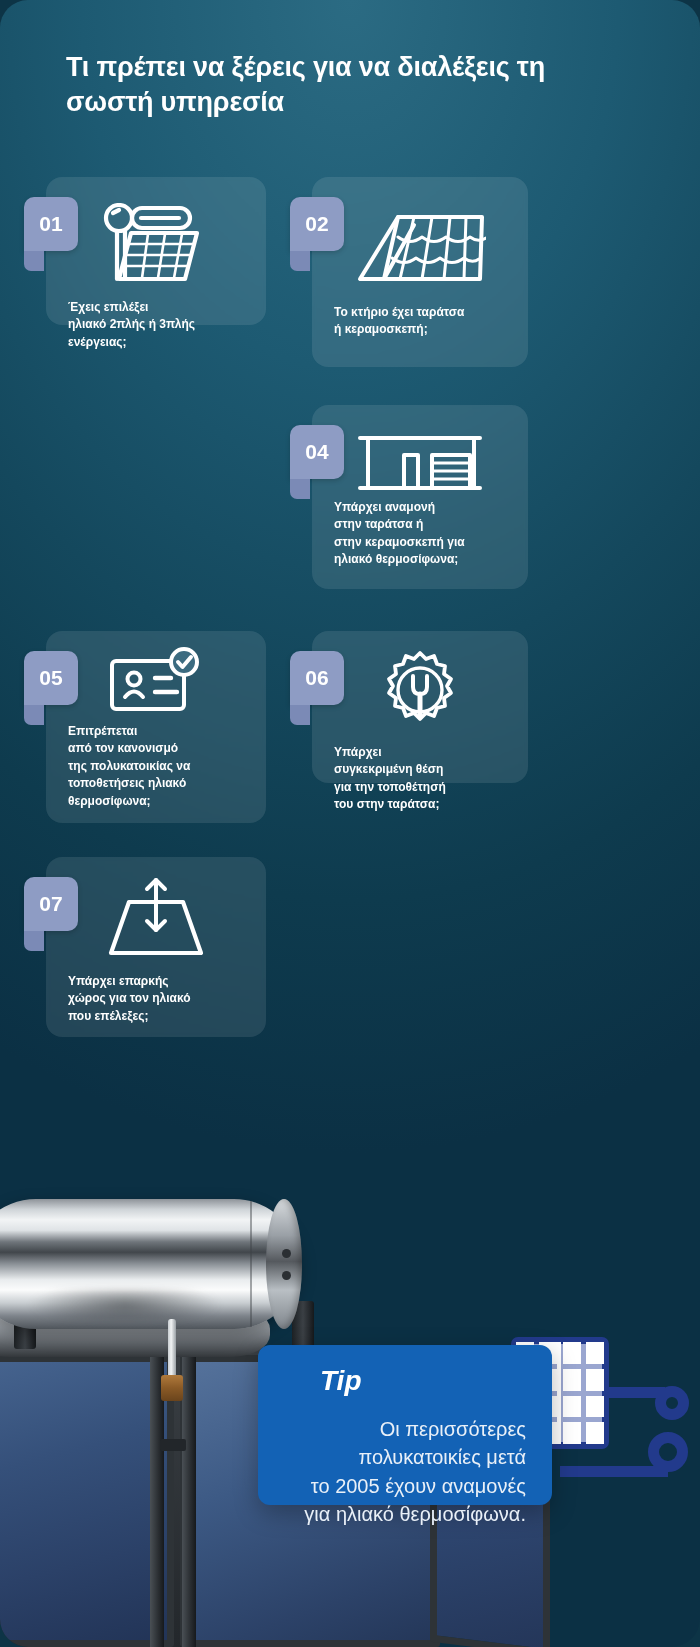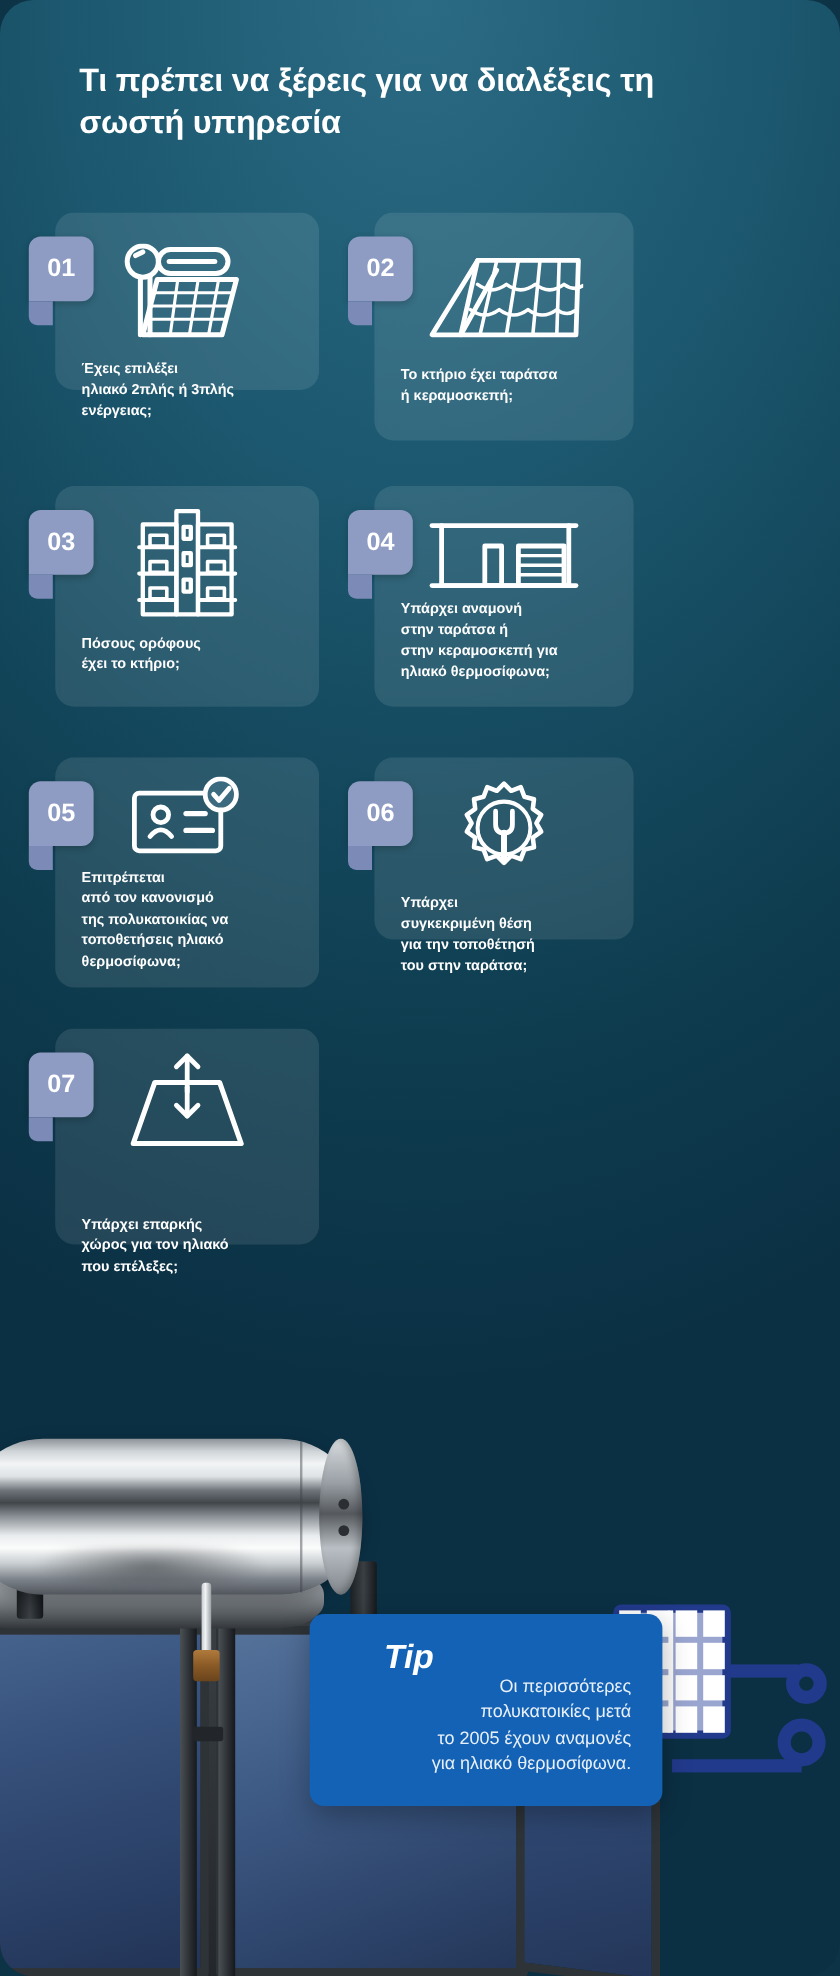--- a/index.html
+++ b/index.html
@@ -79,21 +79,21 @@
   #card-05 { left:46px;  top:466px; width:220px; height:192px; }
   #card-05 .card-icon { top:14px; height:70px; }
   #card-05 .card-text { top:92px; }
 
   #card-06 { left:312px; top:466px; width:216px; height:152px; }
   #card-06 .card-icon { top:18px; height:82px; }
   #card-06 .card-text { top:113px; }
 
   #card-07 { left:46px;  top:692px; width:220px; height:180px; }
   #card-07 .card-icon { top:18px; height:84px; }
-  #card-07 .card-text { top:116px;margin-top:39px; }
+  #card-07 .card-text { top:116px; }
 
   
   #photo { position:absolute; left:0; bottom:0; width:700px; height:560px; }
 
   .tank {
     position:absolute; left:-30px; top:112px; width:330px; height:130px;
     border-radius:66px/65px;
     background:linear-gradient(180deg,
       #8e9399 0%, #cfd4d8 8%, #f2f4f5 16%, #dfe3e6 24%,
       #6f757b 33%, #41464b 41%, #8b9197 50%,
@@ -180,24 +180,24 @@
   
   #tip {
     position:absolute; left:258px; top:1345px; width:294px; height:160px;
     background:#1362b5; border-radius:12px;
     box-shadow:0 8px 24px rgba(0,0,0,0.28);
     padding:22px 26px 18px 26px;
     text-align:right;
   }
   #tip-title {
     color:#ffffff; font-size:28px; font-weight:bold; font-style:italic;
-    line-height:1.0; margin-bottom:0; text-align:left; padding-left:36px;
+    line-height:1.0; margin-bottom:20px; text-align:left; padding-left:36px;
   }
   #tip-body {
-    color:#e9f0f8; font-size:15px; line-height:1.42; white-space:pre-line;
+    color:#e9f0f8; font-size:20px; line-height:1.42; white-space:pre-line;
   }
 
   
   #panel-deco {
     position:absolute; left:511px; top:1337px; width:98px; height:112px;
   }
   #panel-deco .frame {
     position:absolute; inset:0; background:#9aa6d0;
     border:7px solid #223a8c; border-radius:7px;
   }
@@ -261,37 +261,20 @@
           <path d="M44 4 L128 4 L126 66 L30 66 Z"></path>
           <path d="M60 4 L46 66 M78 4 L68 66 M96 4 L90 66 M112 4 L110 66" stroke-width="3"></path>
           <path d="M44 24 q12 9 24 0 q12 9 24 0 q12 9 24 0 q8 6 16 1" stroke-width="3"></path>
           <path d="M38 45 q12 9 24 0 q12 9 24 0 q12 9 24 0 q8 6 15 1" stroke-width="3"></path>
         </svg>
       </div>
       <div class="card-text">Το κτήριο έχει ταράτσα
 ή κεραμοσκεπή;</div>
     </div>
 
-    <div class="card" id="card-03">
-      <div class="badge">03</div>
-      <div class="card-icon">
-        <svg width="90" height="92" viewBox="0 0 90 92" fill="none" stroke="#ffffff" stroke-width="3.6" stroke-linecap="round" stroke-linejoin="round">
-          <rect x="36" y="3" width="18" height="86"></rect>
-          <path d="M42 16 h6 v10 h-6z M42 38 h6 v10 h-6z M42 60 h6 v10 h-6z"></path>
-          <path d="M8 14 L36 14 L36 89 L8 89 Z"></path>
-          <path d="M54 14 L82 14 L82 89 L54 89 Z"></path>
-          <path d="M14 23 h14 v9 h-14z M14 45 h14 v9 h-14z M14 67 h14 v9 h-14z" stroke-width="3"></path>
-          <path d="M62 23 h14 v9 h-14z M62 45 h14 v9 h-14z M62 67 h14 v9 h-14z" stroke-width="3"></path>
-          <path d="M5 33 h30 M5 55 h30 M5 77 h30" stroke-width="3.4"></path>
-          <path d="M55 33 h30 M55 55 h30 M55 77 h30" stroke-width="3.4"></path>
-        </svg>
-      </div>
-      <div class="card-text">Πόσους ορόφους
-έχει το κτήριο;</div>
-    </div>
 
     <div class="card" id="card-04">
       <div class="badge">04</div>
       <div class="card-icon">
         <svg width="128" height="60" viewBox="0 0 128 60" fill="none" stroke="#ffffff" stroke-width="4" stroke-linecap="round" stroke-linejoin="round">
           <path d="M4 5 L124 5"></path>
           <path d="M12 5 L12 55 L118 55 L118 5"></path>
           <path d="M4 55 L124 55"></path>
           <rect x="48" y="22" width="14" height="33"></rect>
           <rect x="76" y="22" width="38" height="33"></rect>

